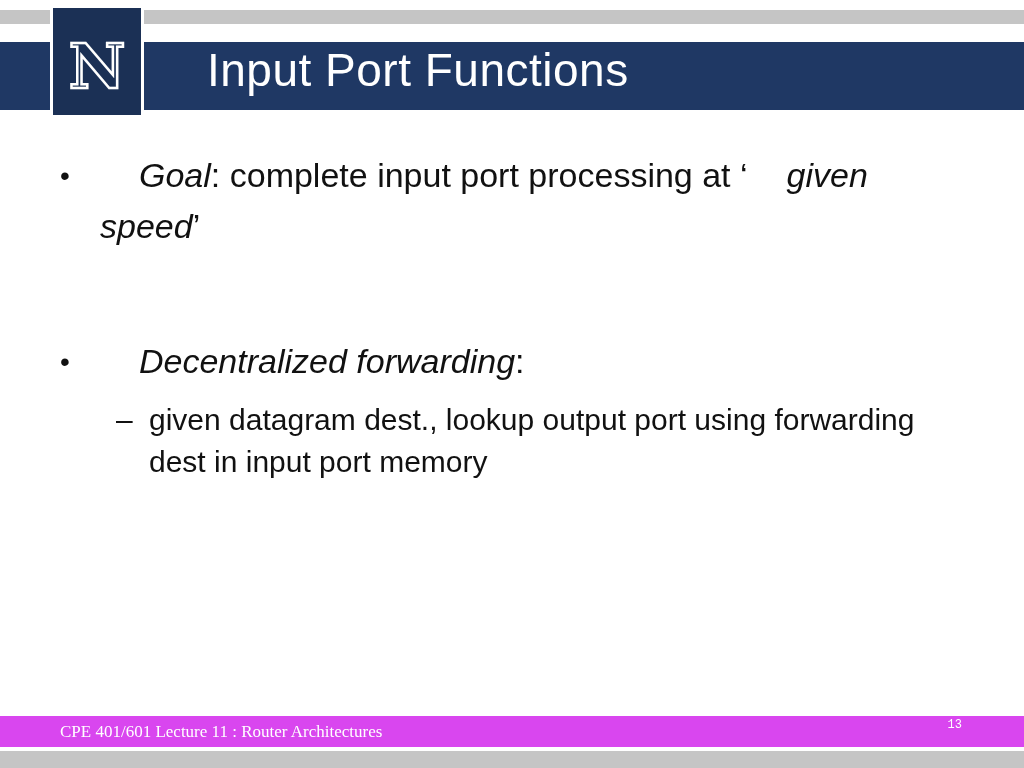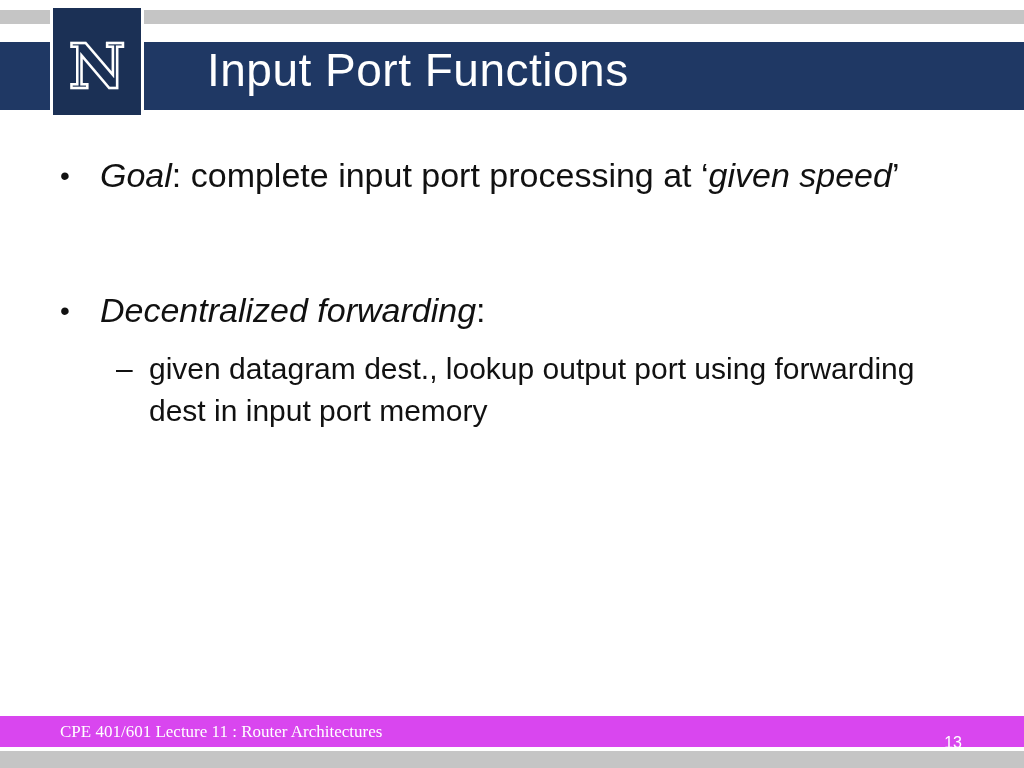--- a/index.html
+++ b/index.html
@@ -83,42 +83,42 @@
     margin-left: 56px;
     font-size: 30px;
     line-height: 1.4;
   }
   .bullet.l2 .marker {
     flex: 0 0 33px;
     line-height: 42px;
   }
   .b2 { margin-top: 84px; }
   .b3 { margin-top: 12px; }
-  .text i { font-style: italic; }
+  .text i { font-style: italic; margin-left: 39px; }
 
   
   .footer-band {
     position: absolute;
     top: 716px; left: 0;
     width: 100%; height: 31px;
     background: #d946ef;
     color: #ffffff;
   }
   .footer-left {
     position: absolute;
     left: 60px; top: 6px;
     font-family: "Liberation Serif", serif;
     font-size: 17px;
     white-space: nowrap;
   }
   .page-number {
     position: absolute;
-    right: 62px; top: 18px;
-    font-family: Liberation Sans, sans-serif;
-    font-size: 16px;
+    right: 62px; top: 2px;
+    font-family: Liberation Mono, monospace;
+    font-size: 12px;
   }
   .strip-bottom {
     position: absolute;
     top: 751px; left: 0;
     width: 100%; height: 17px;
     background: #c5c5c5;
   }
 </style>
 </head>
 <body>

